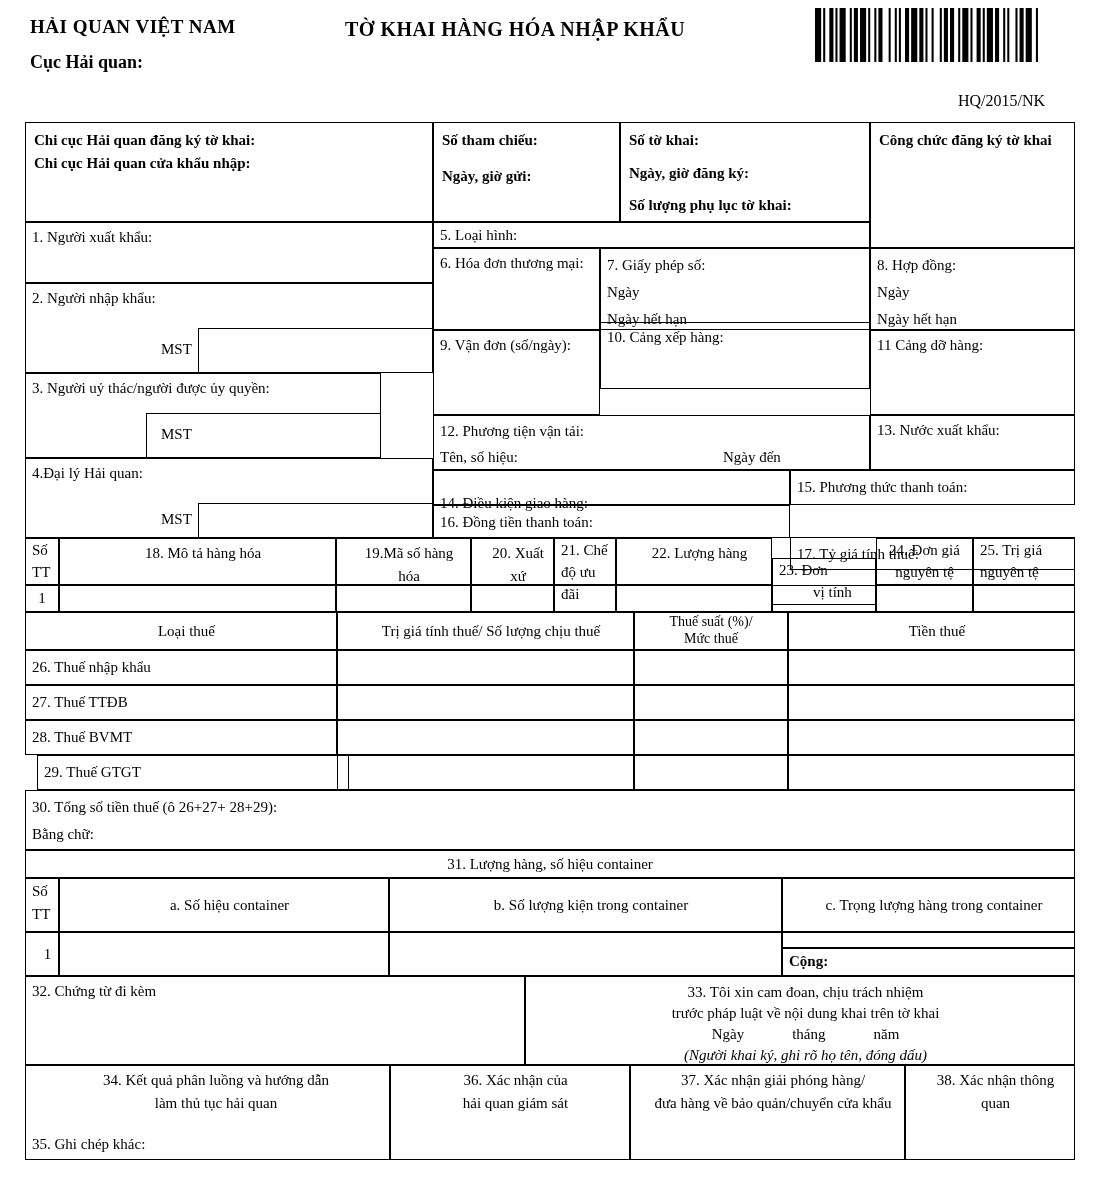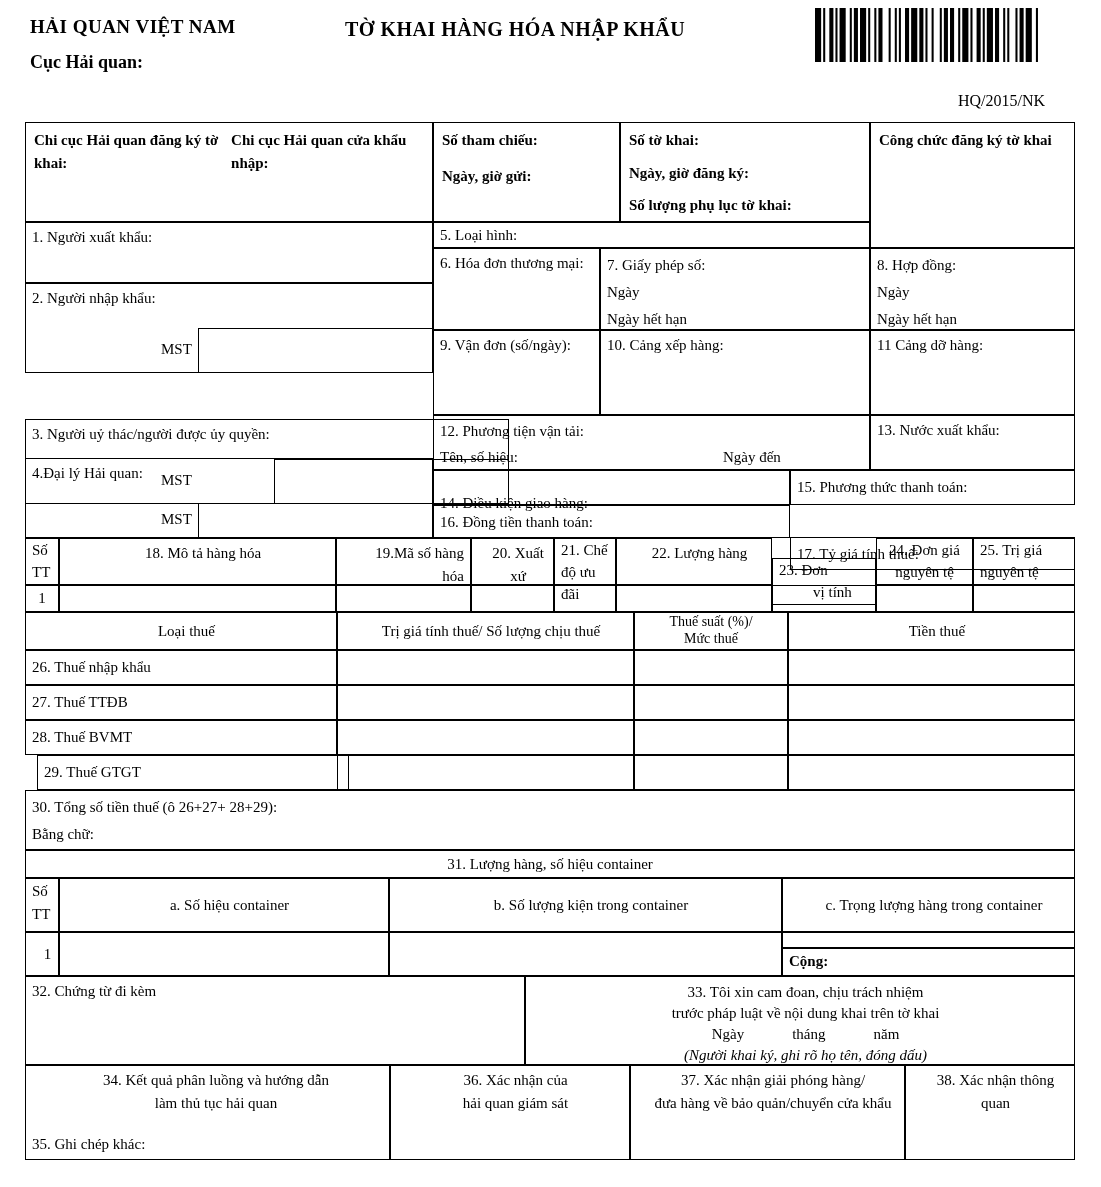--- a/index.html
+++ b/index.html
@@ -13,21 +13,21 @@
   .hdr-title{position:absolute;left:345px;top:18px;font-size:20px;font-weight:bold;letter-spacing:.5px;text-align:center;}
   .hdr-barcode{position:absolute;left:815px;top:8px;width:225px;height:54px;}
   .hdr-code{position:absolute;left:900px;top:92px;width:145px;text-align:right;font-size:16px;}
 
   .form{position:absolute;left:25px;top:122px;width:1050px;height:1038px;}
   .cell{position:absolute;border:1px solid #000;box-sizing:border-box;
         padding:3px 6px;font-size:15px;line-height:1.5;background:transparent;}
   .b{font-weight:bold;}
   .ctr{text-align:center;padding-left:17px;}
   .vctr{display:flex;flex-direction:column;justify-content:center;}
-  .spread{display:flex;flex-direction:row;}
+  .spread{display:flex;flex-direction:column;}
   .gap-lines p{margin:0 0 13px 0;}
   .gap-lines3 p{margin:0 0 10px 0;}
   .mst-box{position:absolute;right:0;bottom:0;border-top:1px solid #000;border-left:1px solid #000;}
   .mst-label{position:absolute;font-size:15px;}
   .smallpad{padding:1px 6px;}
   .taxlbl{display:flex;align-items:center;}
   .sig-line{display:flex;justify-content:center;gap:48px;}
   .italic{font-style:italic;}
 </style>
 </head>
@@ -97,21 +97,21 @@
     </div>
 
     <div class="cell" style="left:0;top:100px;width:408px;height:61px;">
       <span>1. Người xuất khẩu:</span>
     </div>
     <div class="cell" style="left:0;top:161px;width:408px;height:90px;">
       <span>2. Người nhập khẩu:</span>
       <span class="mst-label" style="left:135px;bottom:12px;">MST</span>
       <span class="mst-box" style="width:233px;height:43px;"></span>
     </div>
-    <div class="cell" style="left:0;top:251px;width:484px;height:85px;margin-top:46px;">
+    <div class="cell" style="left:0;top:251px;width:356px;height:85px;">
       <span>3. Người uỷ thác/người được ủy quyền:</span>
       <span class="mst-label" style="left:135px;bottom:12px;">MST</span>
       <span class="mst-box" style="width:233px;height:43px;"></span>
     </div>
     <div class="cell" style="left:0;top:336px;width:408px;height:80px;">
       <span>4.Đại lý Hải quan:</span>
       <span class="mst-label" style="left:135px;bottom:7px;">MST</span>
       <span class="mst-box" style="width:233px;height:33px;"></span>
     </div>
 
@@ -127,21 +127,21 @@
       <div>Ngày hết hạn</div>
     </div>
     <div class="cell" style="left:845px;top:126px;width:205px;height:82px;line-height:1.8;">
       <div>8. Hợp đồng:</div>
       <div>Ngày</div>
       <div>Ngày hết hạn</div>
     </div>
     <div class="cell" style="left:408px;top:208px;width:167px;height:85px;">
       <span>9. Vận đơn (số/ngày):</span>
     </div>
-    <div class="cell" style="left:575px;top:208px;width:270px;height:85px;">
+    <div class="cell" style="left:575px;top:200px;width:270px;height:67px;">
       <span>10. Cảng xếp hàng:</span>
     </div>
     <div class="cell" style="left:845px;top:208px;width:205px;height:85px;">
       <span>11 Cảng dỡ hàng:</span>
     </div>
     <div class="cell" style="left:408px;top:293px;width:437px;height:55px;line-height:1.7;">
       <div>12. Phương tiện vận tải:</div>
       <div style="display:flex;">
         <span>Tên, số hiệu:</span>
         <span style="margin-left:205px;">Ngày đến</span>
@@ -163,21 +163,21 @@
       <span>17. Tỷ giá tính thuế:</span>
     </div>
 
     <div class="cell smallpad" style="left:0;top:416px;width:34px;height:47px;line-height:1.45;">
       <div>Số</div>
       <div>TT</div>
     </div>
     <div class="cell ctr" style="left:34px;top:416px;width:277px;height:47px;">
       <span>18. Mô tả hàng hóa</span>
     </div>
-    <div class="cell ctr" style="left:311px;top:416px;width:135px;height:47px;text-align:right;">
+    <div class="cell ctr" style="left:311px;top:416px;width:135px;height:47px;">
       <span>19.Mã số hàng hóa</span>
     </div>
     <div class="cell ctr" style="left:446px;top:416px;width:83px;height:47px;">
       <span>20. Xuất xứ</span>
     </div>
     <div class="cell smallpad" style="left:529px;top:416px;width:62px;height:47px;line-height:1.45;">
       <div>21. Chế</div>
       <div>độ ưu đãi</div>
     </div>
     <div class="cell ctr" style="left:591px;top:416px;width:156px;height:47px;">

